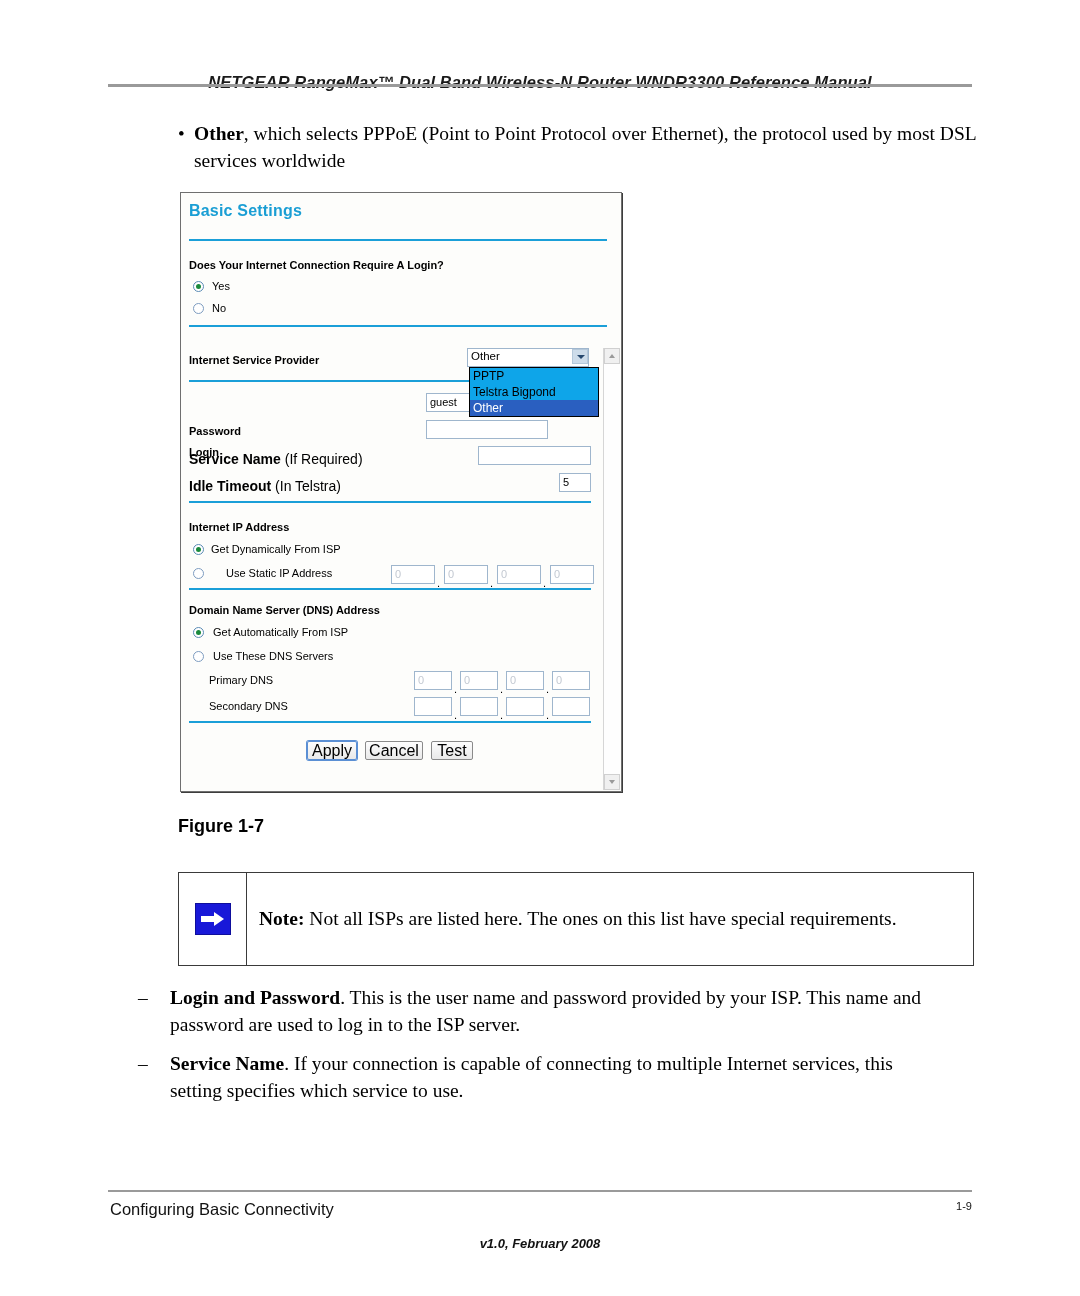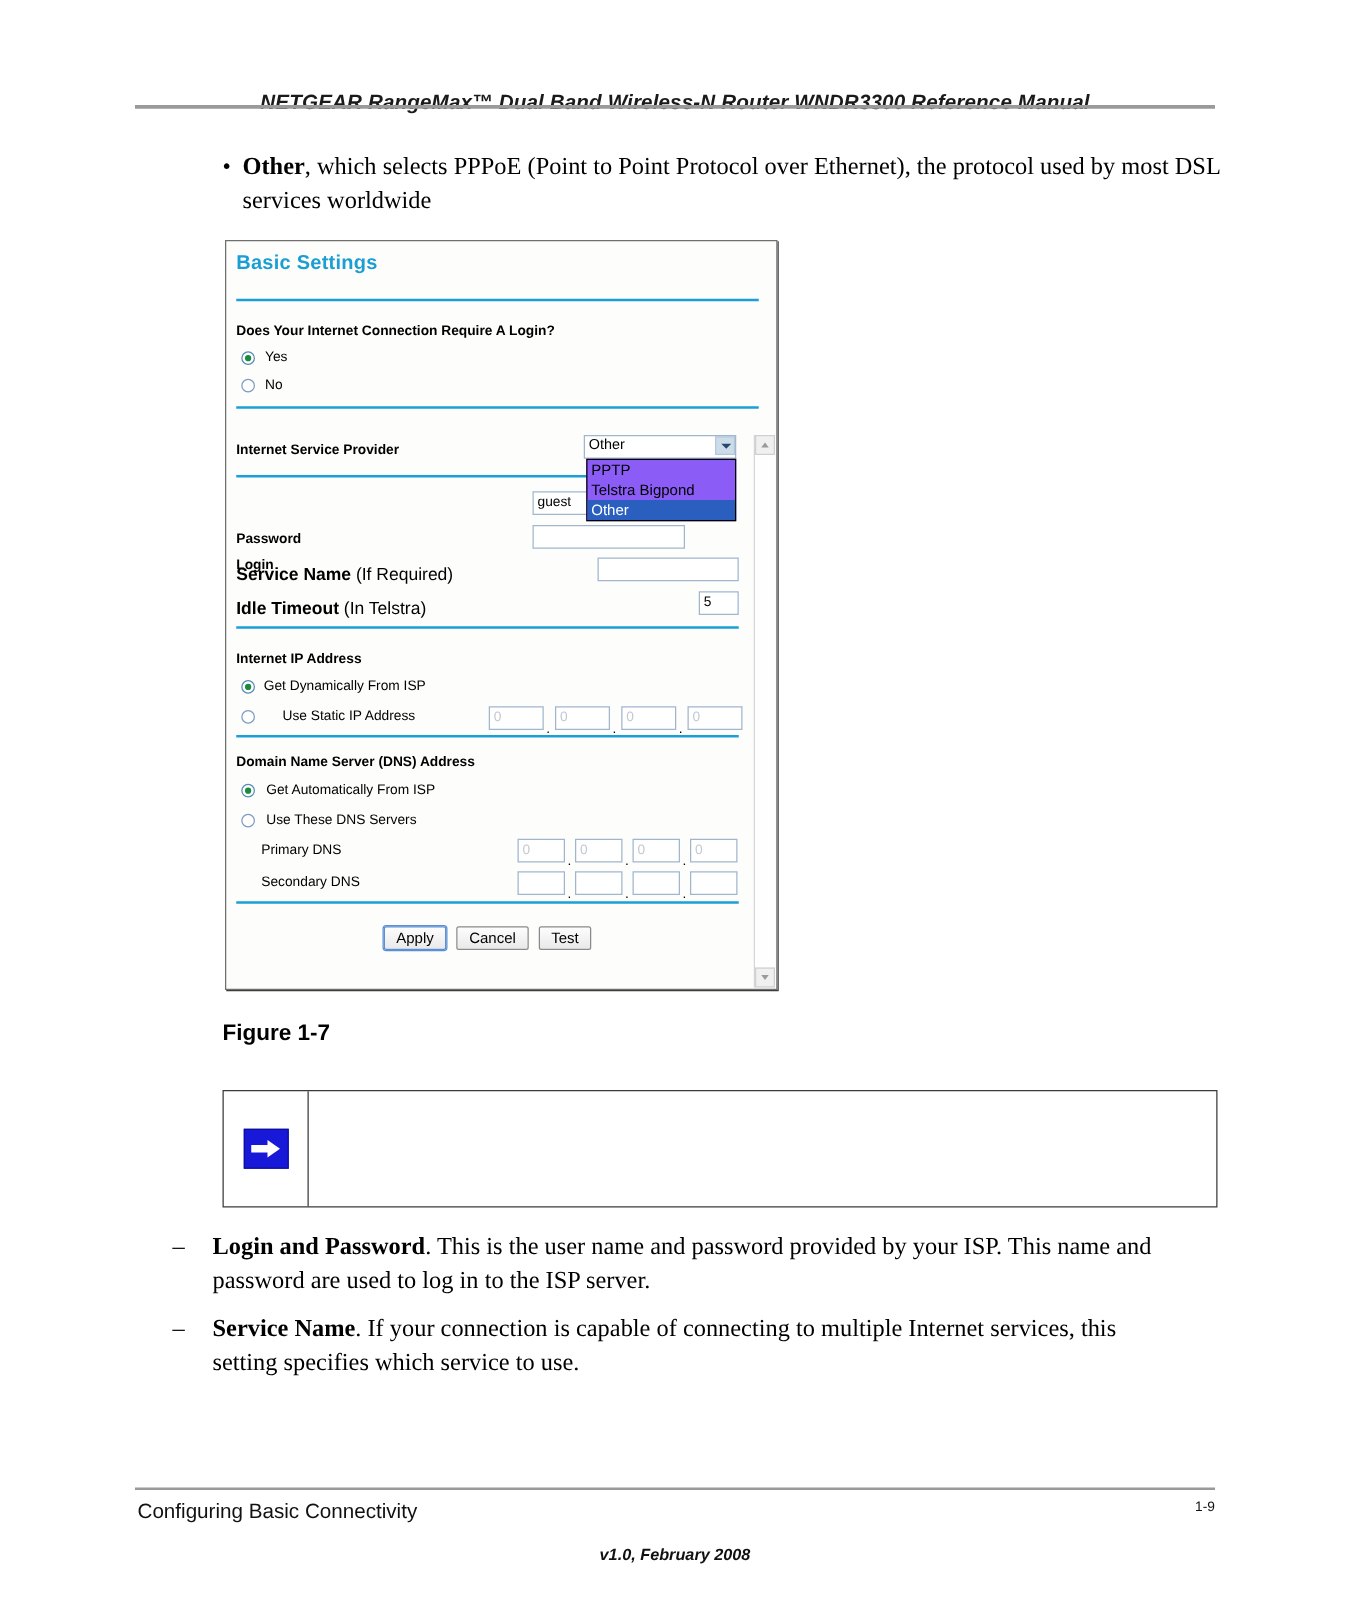--- a/index.html
+++ b/index.html
@@ -110,36 +110,36 @@
   .sel-arrow{
     position:absolute; right:1px; top:1px; width:16px; height:15px;
     background:#cddcea; border:1px solid #b4c8da; box-sizing:border-box;
   }
   .sel-arrow::after{
     content:""; position:absolute; left:4px; top:5px;
     border-left:4px solid transparent; border-right:4px solid transparent;
     border-top:4px solid #26486e;
   }
   #isp-list{
-    position:absolute; left:470px; top:377px; width:120px;
-    border:1px solid #000; background:#8b5cf6; box-sizing:border-box;
+    position:absolute; left:470px; top:377px; width:130px;
+    border:1px solid #000; background:#0ea5e9; box-sizing:border-box;
     z-index:30;
   }
   .opt{
     font-size:12px; line-height:16px; height:16px; padding-left:3px;
     color:#000; white-space:nowrap;
   }
   .opt.sel{ background:#2a5fc0; color:#fff; }
 
   
   .btn{
     position:absolute; height:19px;
     background:linear-gradient(#fdfdfd,#e9e9e9);
     border:1px solid #8a8a8a; border-radius:2px; box-sizing:border-box;
-    font-family:"Liberation Sans", sans-serif; font-size:12px; color:#000;
+    font-family:"Liberation Sans", sans-serif; font-size:16px; color:#000;
     text-align:center; line-height:17px;
   }
   .btn.focus{ box-shadow:0 0 0 1px #5b8fd4; border-color:#5b8fd4; }
 
   
   #vscroll{
     position:absolute; right:1px; top:155px; width:16px; height:442px;
     background:#fbfbfb; border-left:1px solid #d6d6d6;
   }
   .sb-arrow{
@@ -335,20 +335,21 @@
 
   </div>
 </div>
 
 <div id="fig-caption">Figure 1-7</div>
 
 <div id="note-box">
   <div id="note-icon-cell">
     <div id="note-icon"></div>
   </div>
+  <div id="note-text"><span class="b">Note:</span> <span>Not all ISPs are listed here. The ones on this list have special requirements.</span></div>
 </div>
 
 <div id="dash-1" class="dash-row">
   <div class="dash">–</div>
   <div class="body"><span class="b">Login and Password</span><span>. This is the user name and password provided by your ISP. This name and password are used to log in to the ISP server.</span></div>
 </div>
 
 <div id="dash-2" class="dash-row">
   <div class="dash">–</div>
   <div class="body"><span class="b">Service Name</span><span>. If your connection is capable of connecting to multiple Internet services, this setting specifies which service to use.</span></div>

